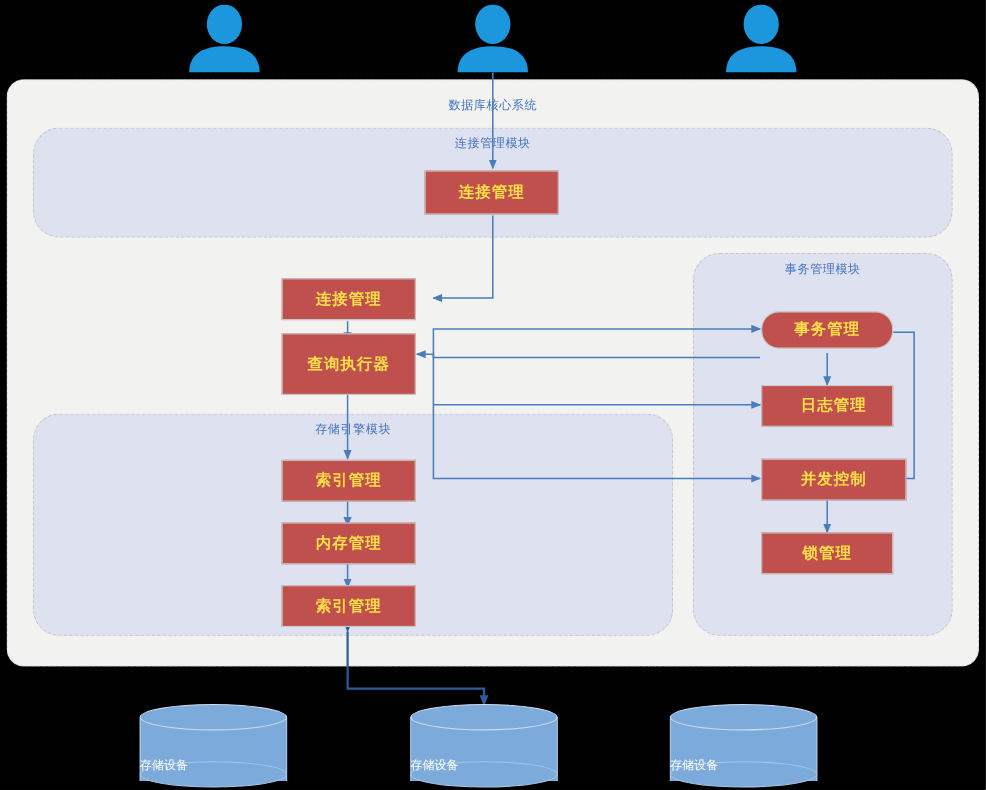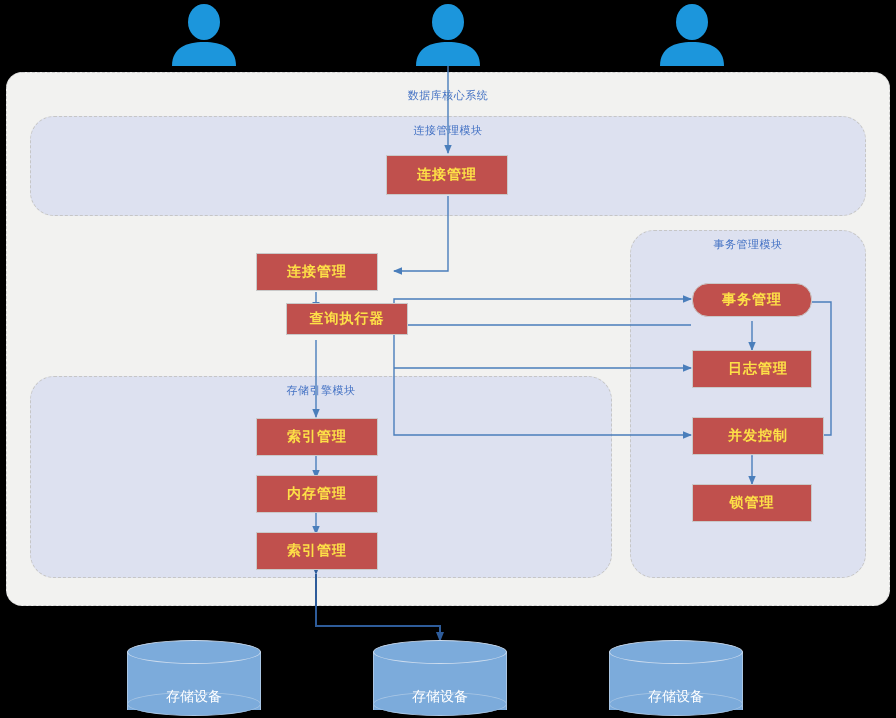--- a/index.html
+++ b/index.html
@@ -114,22 +114,21 @@
     width: 134px; height: 24px;
     background: #7cabdb;
     border-radius: 50%;
     border: 1px solid #cddcee;
     box-sizing: border-box;
   }
   .cyl .label {
     position: absolute;
     left: 0; top: 48px;
     width: 134px;
-    text-align: center;
-    font-size: 14px;
+    font-size: 11px;
     color: #ffffff;
     z-index: 3;
   }
 
   
   #wires {
     position: absolute;
     left: 0; top: 0;
     width: 896px; height: 718px;
     pointer-events: none;
@@ -214,21 +213,21 @@
 
     <path class="wire" d="M752,456 L752,484" marker-start="url(#arw)" marker-end="url(#arw)"></path>
 
     <path class="wire-dark wire" d="M316,574 L316,626 L440,626 L440,641" marker-start="url(#arwd)" marker-end="url(#arwd)"></path>
   </svg>
 
   <div class="node" style="left:386px; top:155px; width:122px; height:40px;">连接管理</div>
 
   <div class="node" style="left:256px; top:253px; width:122px; height:38px;">连接管理</div>
 
-  <div class="node" style="left:256px; top:303px; width:122px; height:32px;margin-left:30px;">查询执行器</div>
+  <div class="node" style="left:256px; top:303px; width:122px; height:56px;">查询执行器</div>
 
   <div class="node" style="left:256px; top:418px; width:122px; height:38px;">索引管理</div>
 
   <div class="node" style="left:256px; top:475px; width:122px; height:38px;">内存管理</div>
 
   <div class="node" style="left:256px; top:532px; width:122px; height:38px;">索引管理</div>
 
   <div class="node" style="left:692px; top:283px; width:120px; height:34px;border-radius:16px;">事务管理</div>
 
   <div class="node" style="left:692px; top:350px; width:120px; height:38px;padding-left:12px;">日志管理</div>

